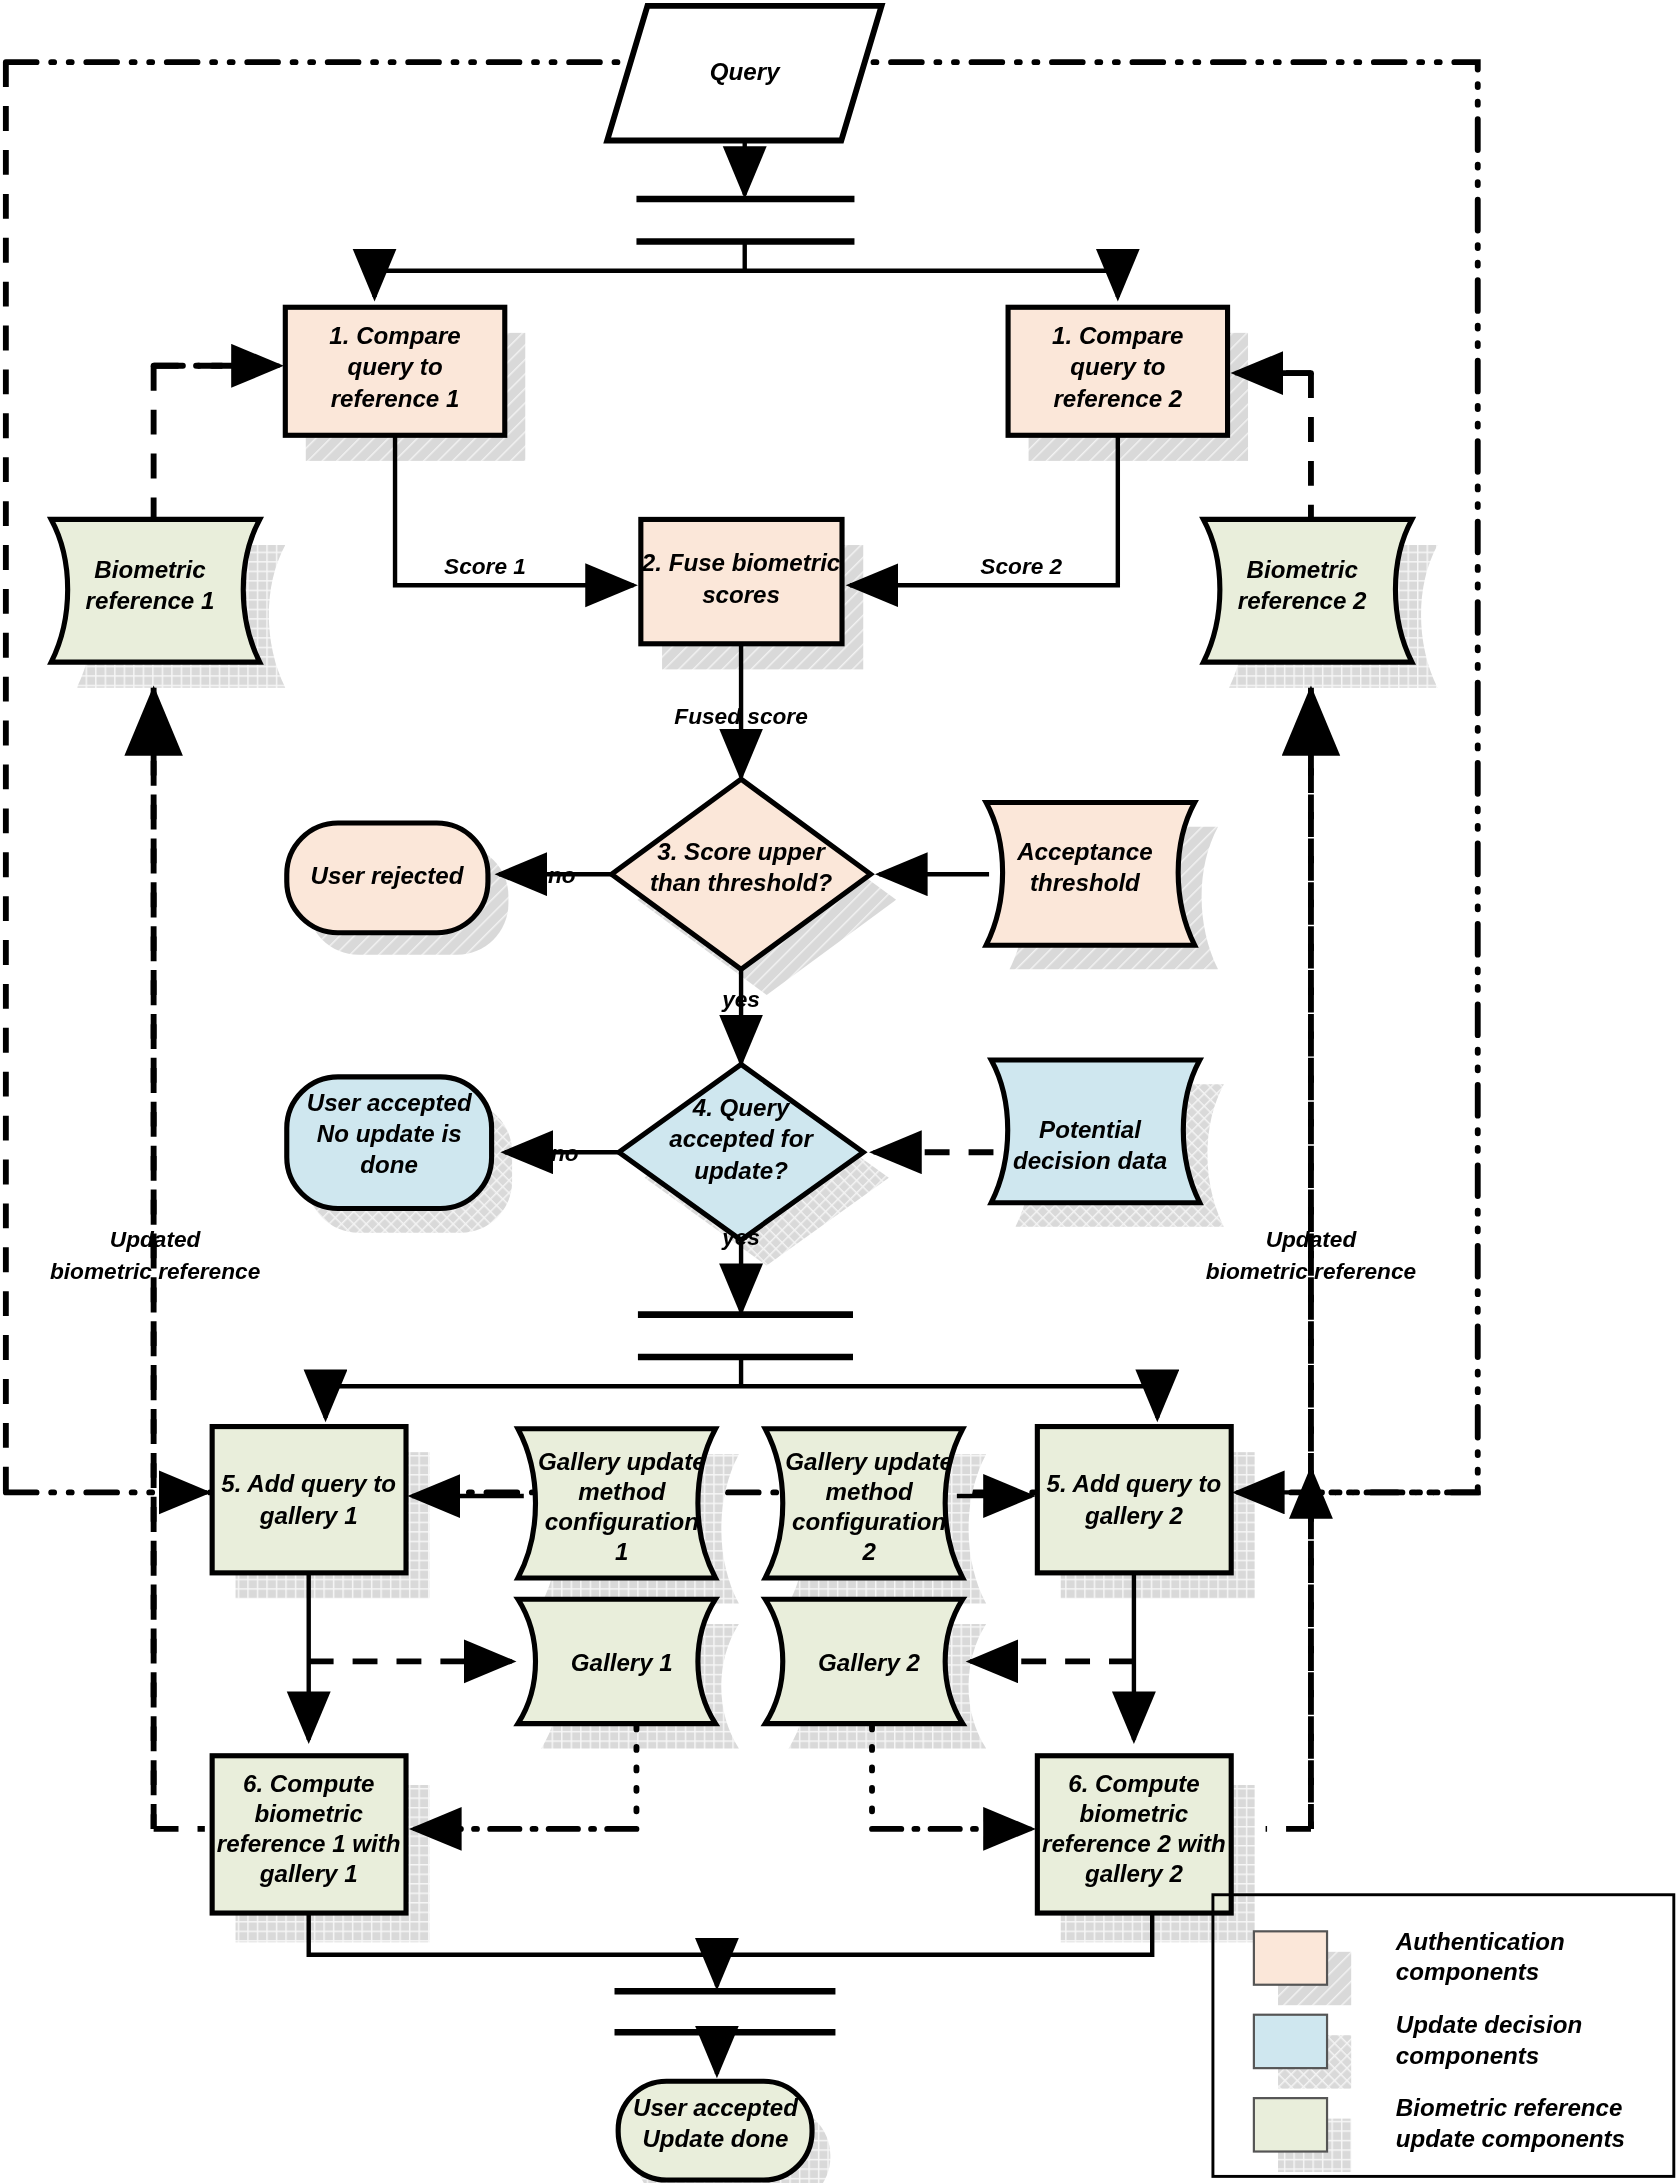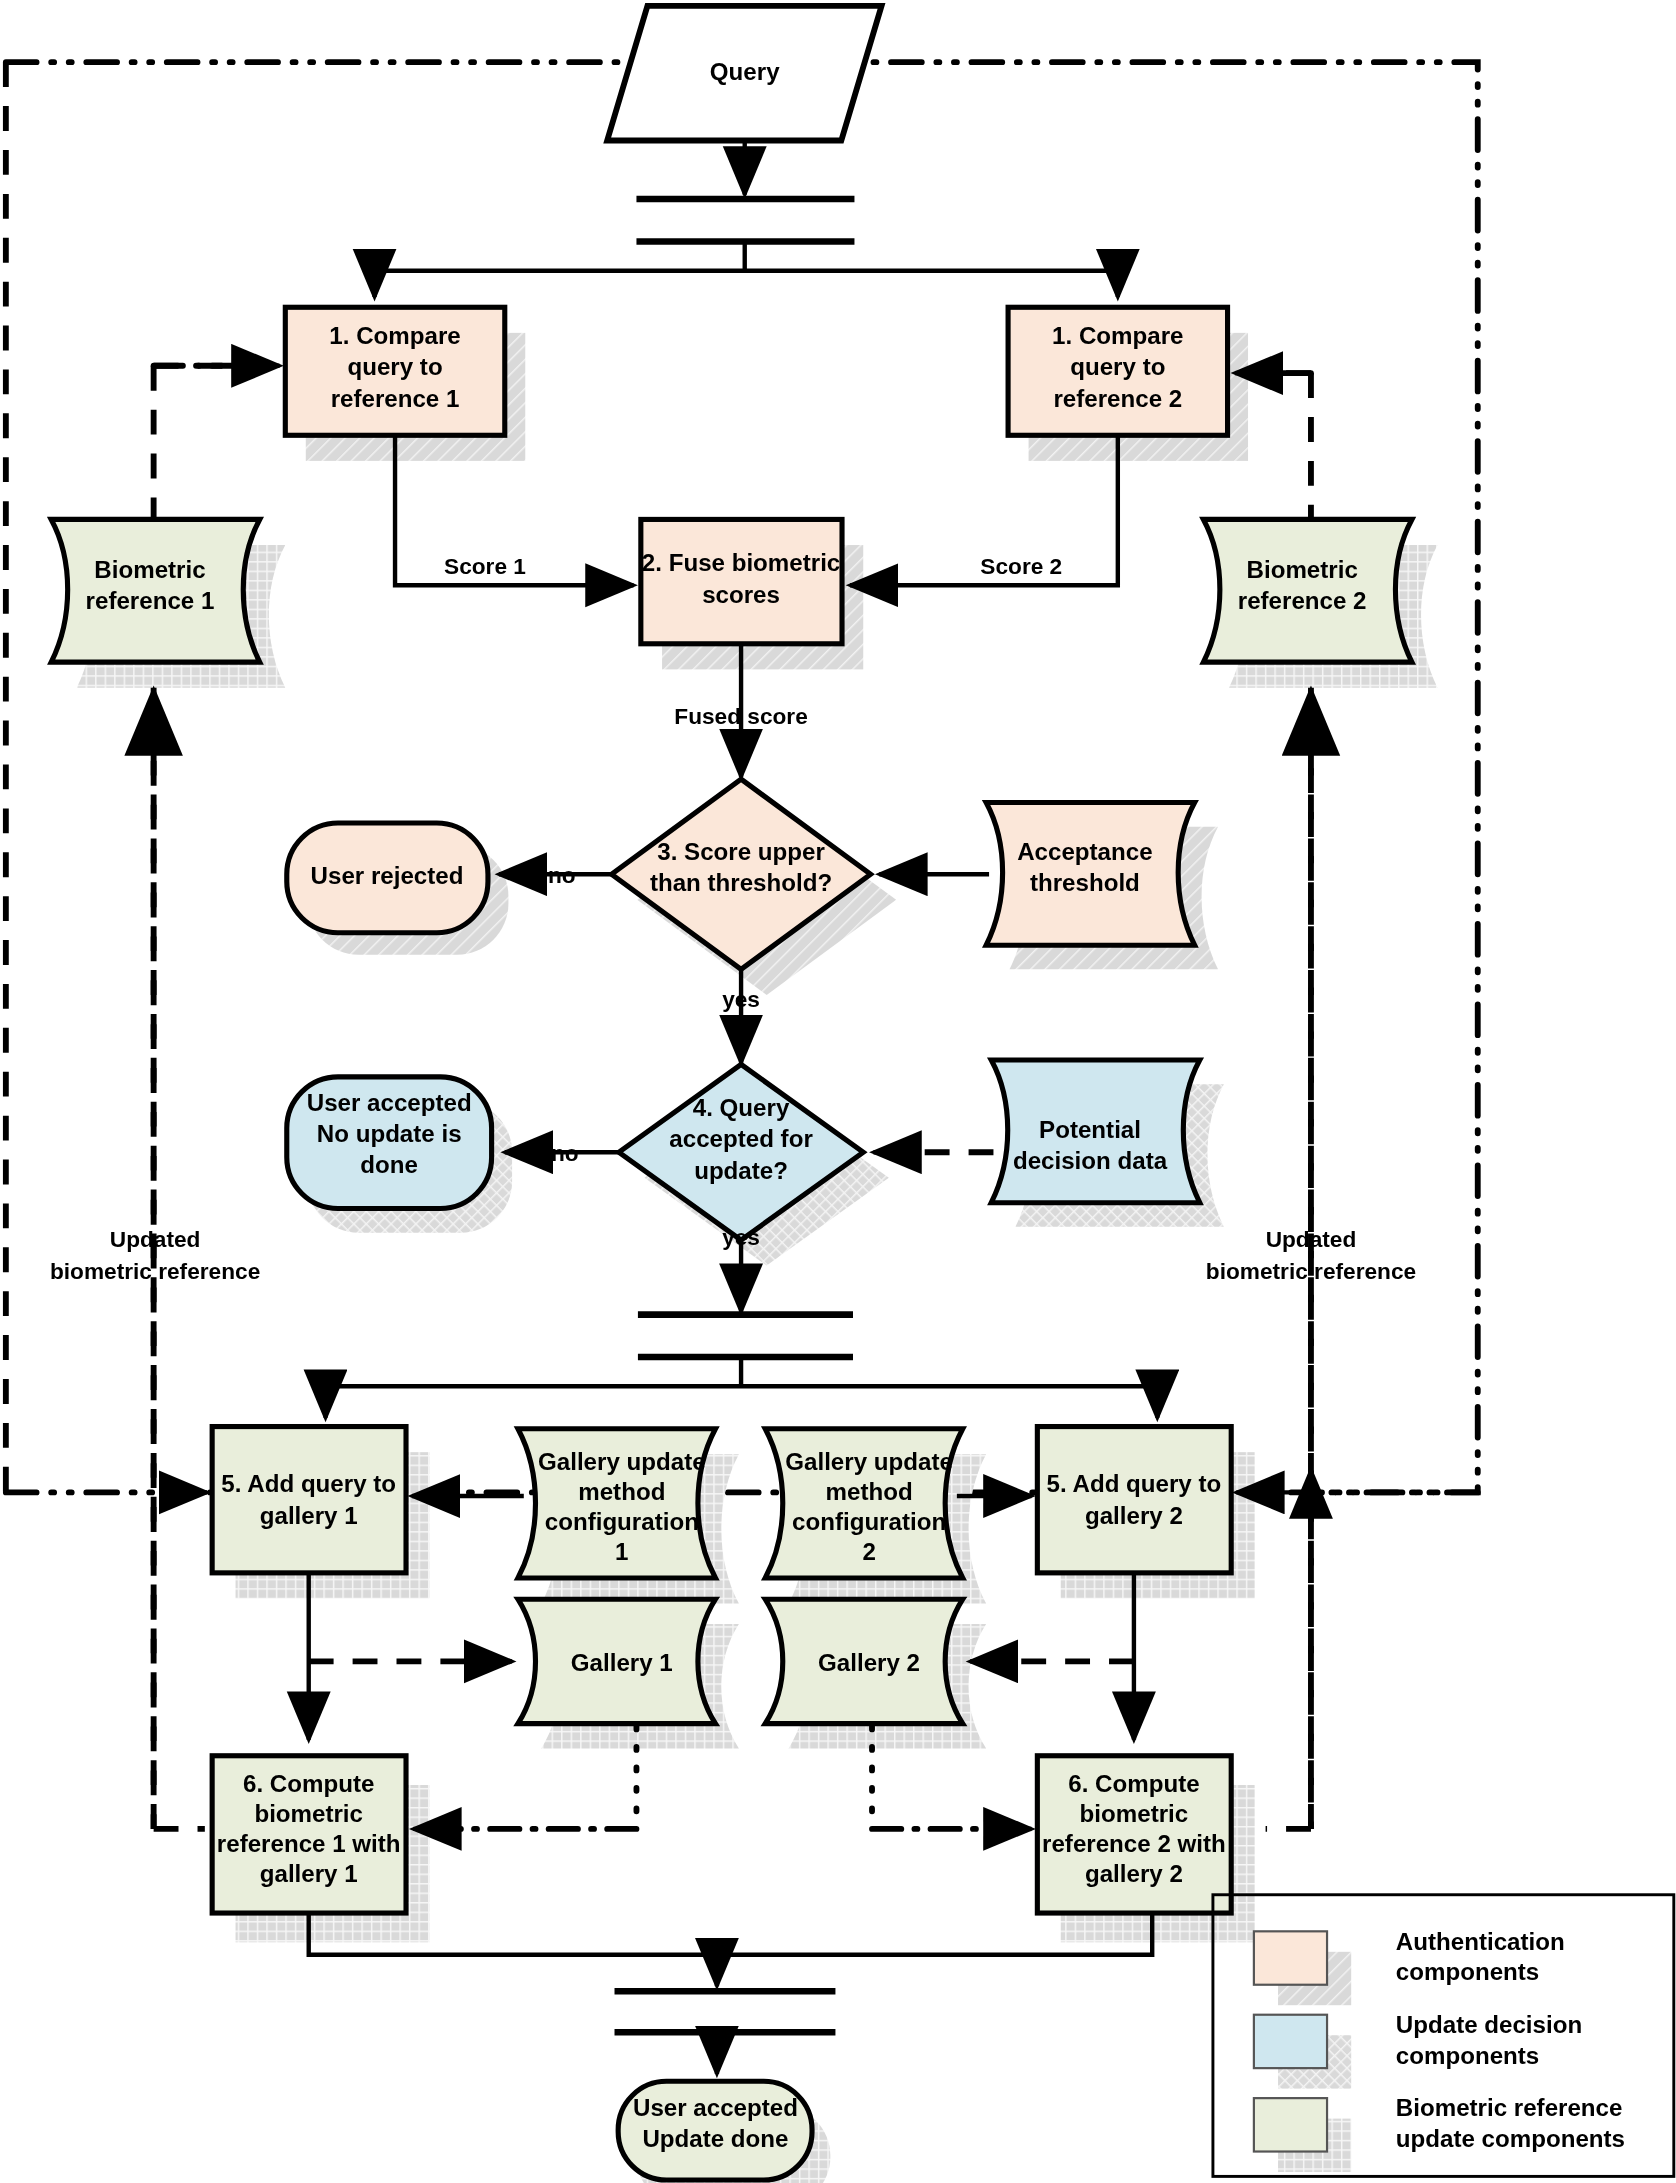--- a/index.html
+++ b/index.html
@@ -1,17 +1,17 @@
 <!DOCTYPE html>
 <html style="font-size:11.7px"><head>
 <meta charset="utf-8">
 <style>
   html,body{margin:0;padding:0;background:#fff;}
   body{width:1676px;height:2183px;font-family:"Liberation Sans",sans-serif;}
-  #stage{position:relative;width:1676px;height:2183px;overflow:hidden;background:#fff;}
+  #stage{position:relative;width:1676px;height:2183px;overflow:hidden;background:#fff;font-style:italic;}
   svg.diagram{position:absolute;left:0;top:0;width:1676px;height:2183px;}
   text{font-family:"Liberation Sans",sans-serif;font-weight:bold;fill:#000;}
   .nodetext{font-size:33px;}
   .edgetext{font-size:31px;}
   .legendtext{font-size:33px;}
   .shape-auth{fill:#FBE7D9;stroke:#000;stroke-width:7;}
   .shape-upd{fill:#CFE7EF;stroke:#000;stroke-width:7;}
   .shape-bio{fill:#E9EEDB;stroke:#000;stroke-width:7;}
   .shadow{stroke:none;}
   .ln{stroke:#000;fill:none;}

